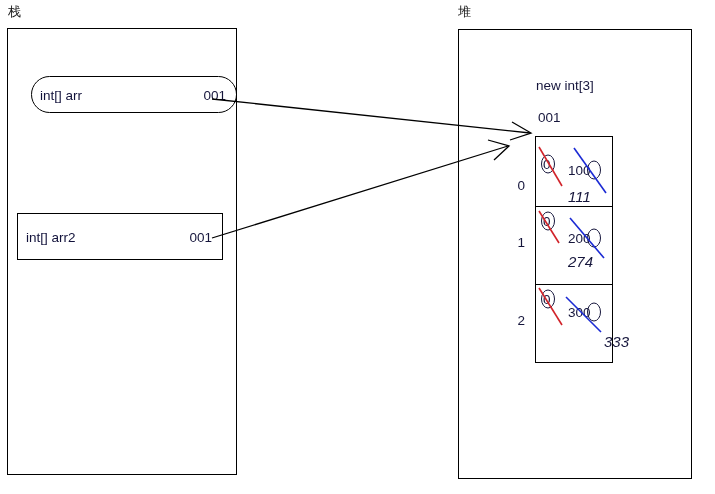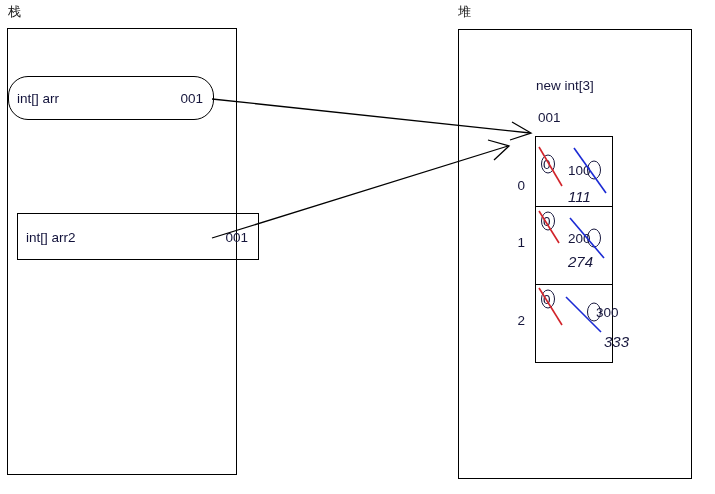--- a/index.html
+++ b/index.html
@@ -112,26 +112,26 @@
   }
 </style>
 </head>
 <body>
 
 <div id="canvas">
 
   <div class="region-label" style="left:8px; top:4px;">栈</div>
   <div class="outer-box" style="left:7px; top:28px; width:230px; height:447px;"></div>
 
-  <div class="var-box" style="left:8px; top:76px; width:206px; height:44px;border-radius:20px;">
+  <div class="var-box" style="left:31px; top:76px; width:206px; height:37px;border-radius:20px;">
     <span class="var-type">int[] arr</span>
     <span class="var-addr">001</span>
   </div>
 
-  <div class="var-box" style="left:17px; top:213px; width:242px; height:47px;">
+  <div class="var-box" style="left:17px; top:213px; width:206px; height:47px;">
     <span class="var-type">int[] arr2</span>
     <span class="var-addr">001</span>
   </div>
 
   <div class="region-label" style="left:458px; top:4px;">堆</div>
   <div class="outer-box" style="left:458px; top:29px; width:234px; height:450px;"></div>
 
   <div class="heap-title" style="left:500px; top:78px;margin-left:36px;">new int[3]</div>
   <div class="heap-addr" style="left:538px; top:110px;">001</div>
 
@@ -146,21 +146,21 @@
 
   <div class="cell-old" style="left:543px; top:157px;">0</div>
   <div class="cell-mid" style="left:568px; top:163px;text-align:right;">100</div>
   <div class="cell-new" style="left:568px; top:188px;">111</div>
 
   <div class="cell-old" style="left:543px; top:214px;">0</div>
   <div class="cell-mid" style="left:568px; top:231px;">200</div>
   <div class="cell-new" style="left:568px; top:253px;">274</div>
 
   <div class="cell-old" style="left:543px; top:292px;">0</div>
-  <div class="cell-mid" style="left:568px; top:305px;margin-left:28px;">300</div>
+  <div class="cell-mid" style="left:568px; top:305px;">300</div>
   <div class="cell-new" style="left:568px; top:333px;margin-left:36px;">333</div>
 
   <svg class="overlay" viewBox="0 0 715 494" xmlns="http://www.w3.org/2000/svg">
 
     <g>
       <line x1="212" y1="99" x2="530" y2="133" stroke="#000000" stroke-width="1.3"></line>
       <polyline points="512,122 531,133 510,140" fill="none" stroke="#000000" stroke-width="1.3"></polyline>
     </g>
 
     <g>

